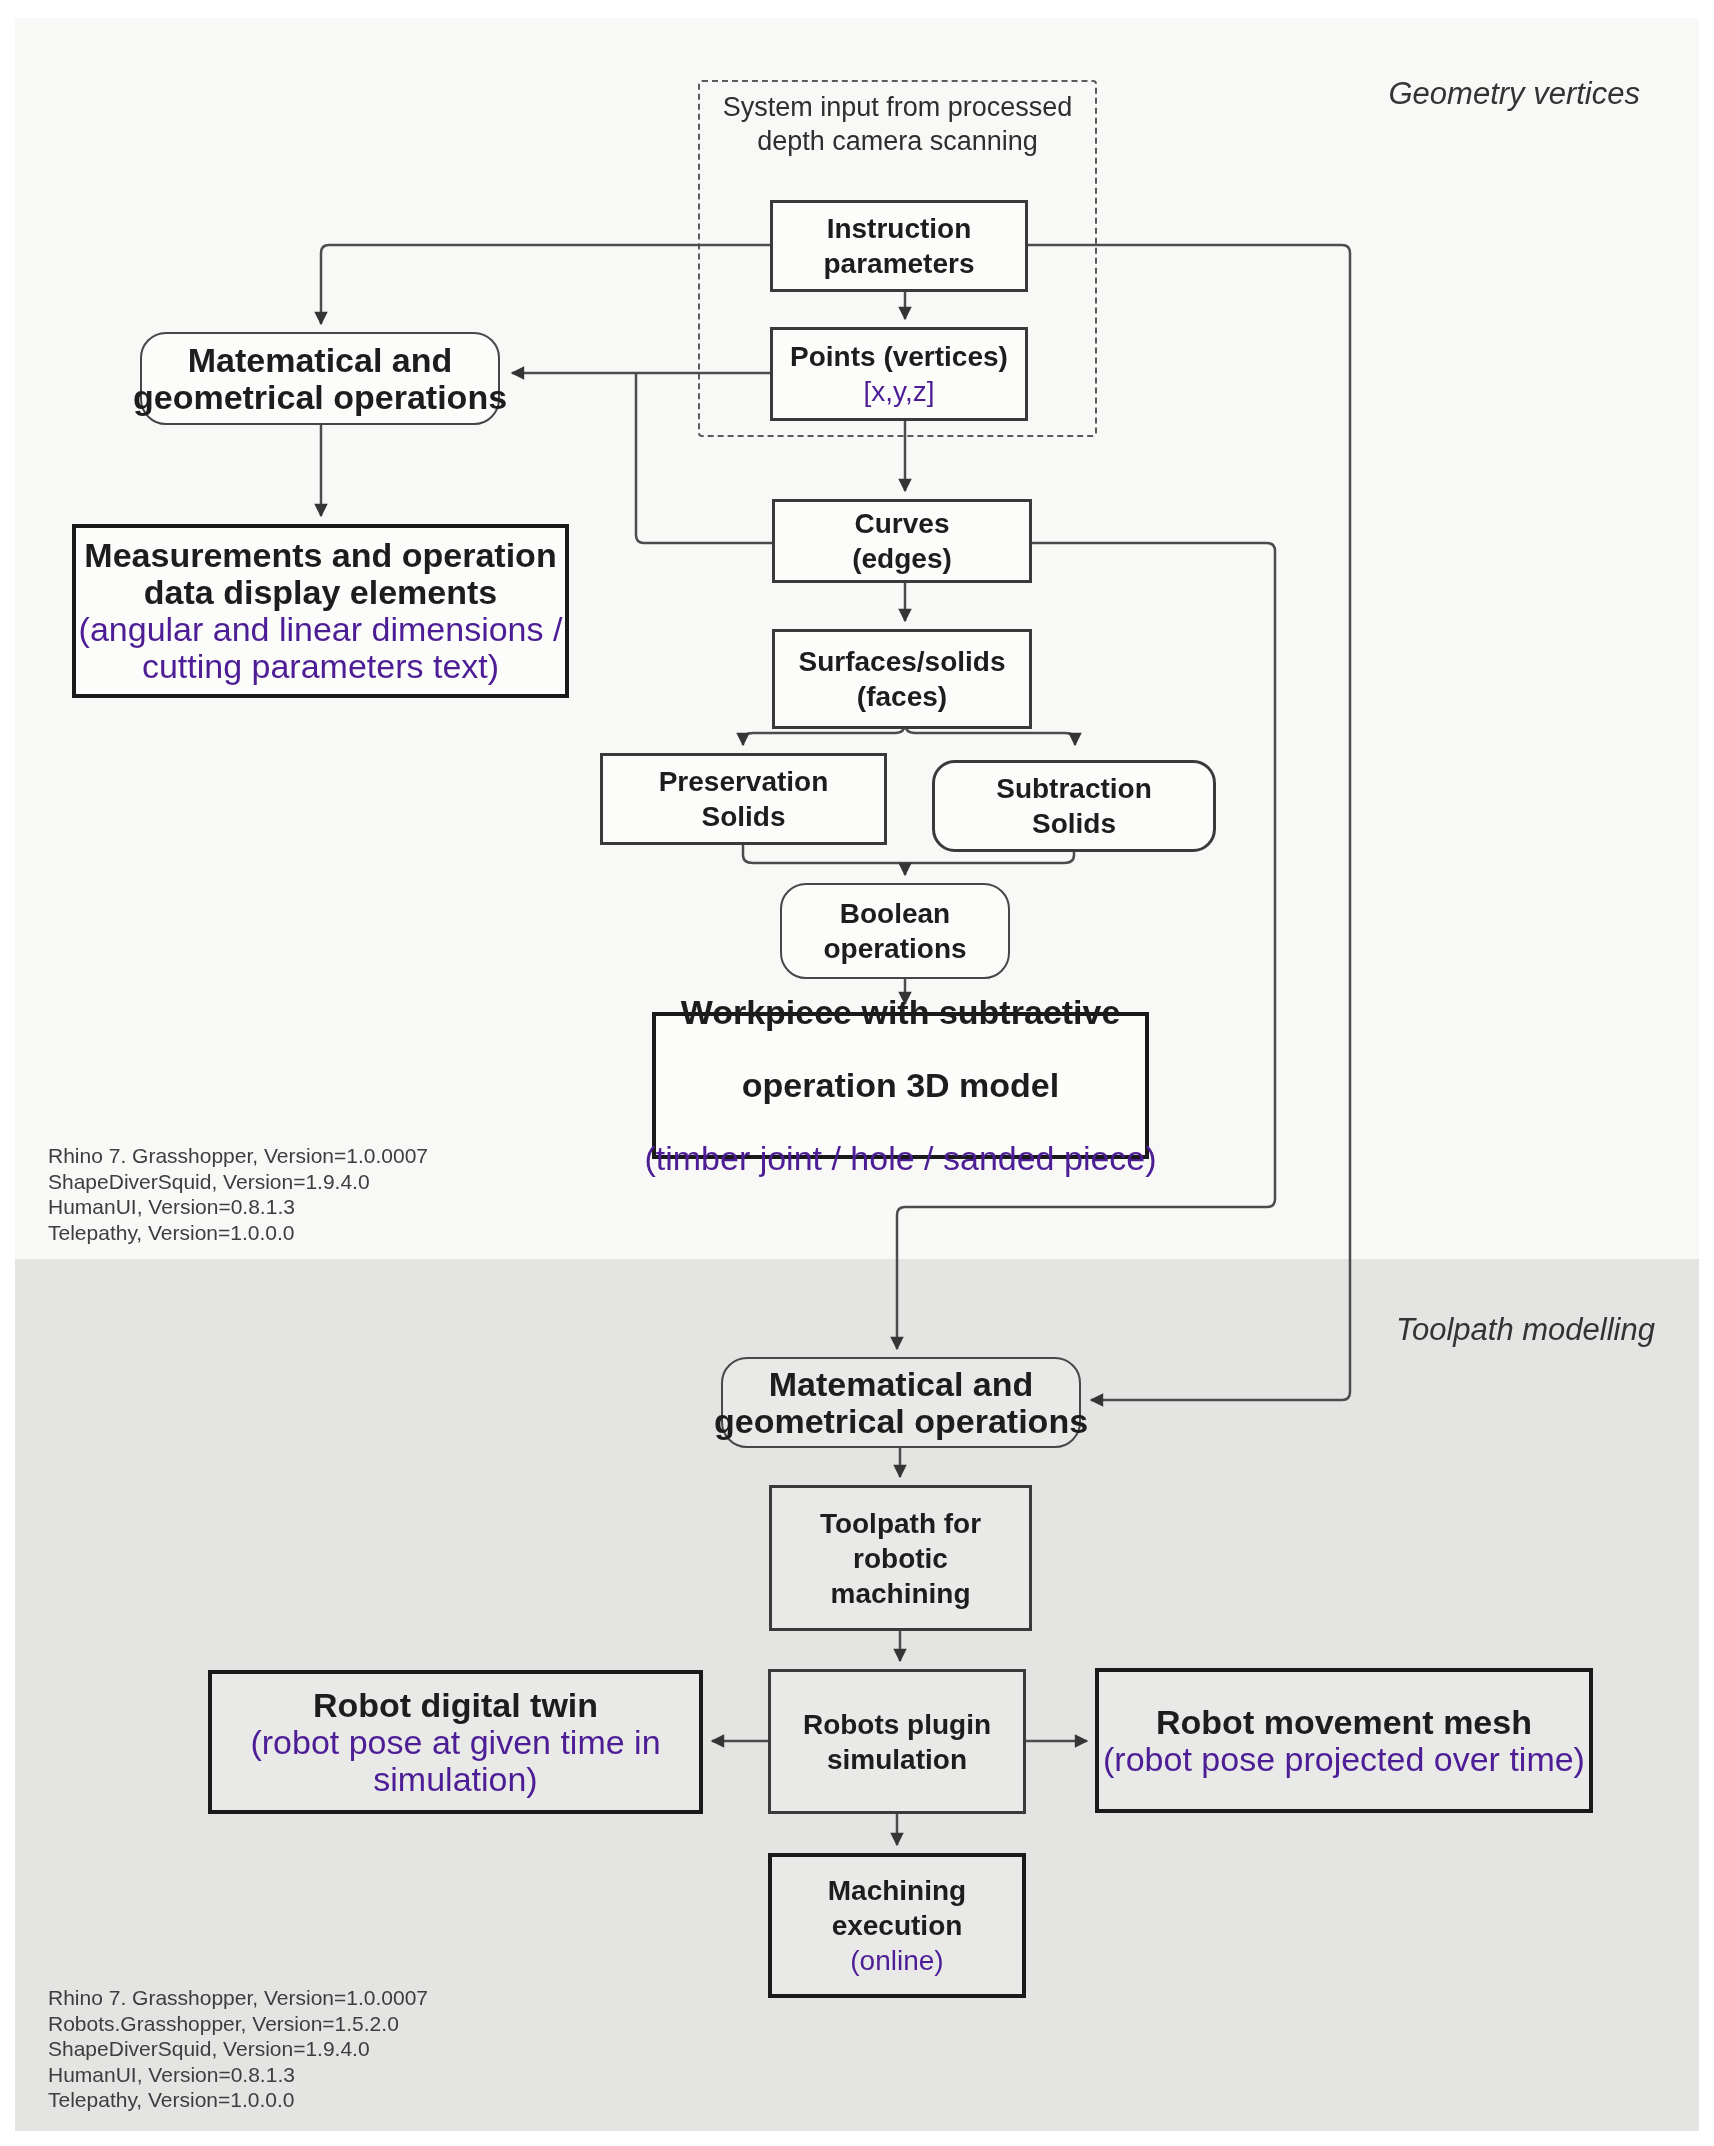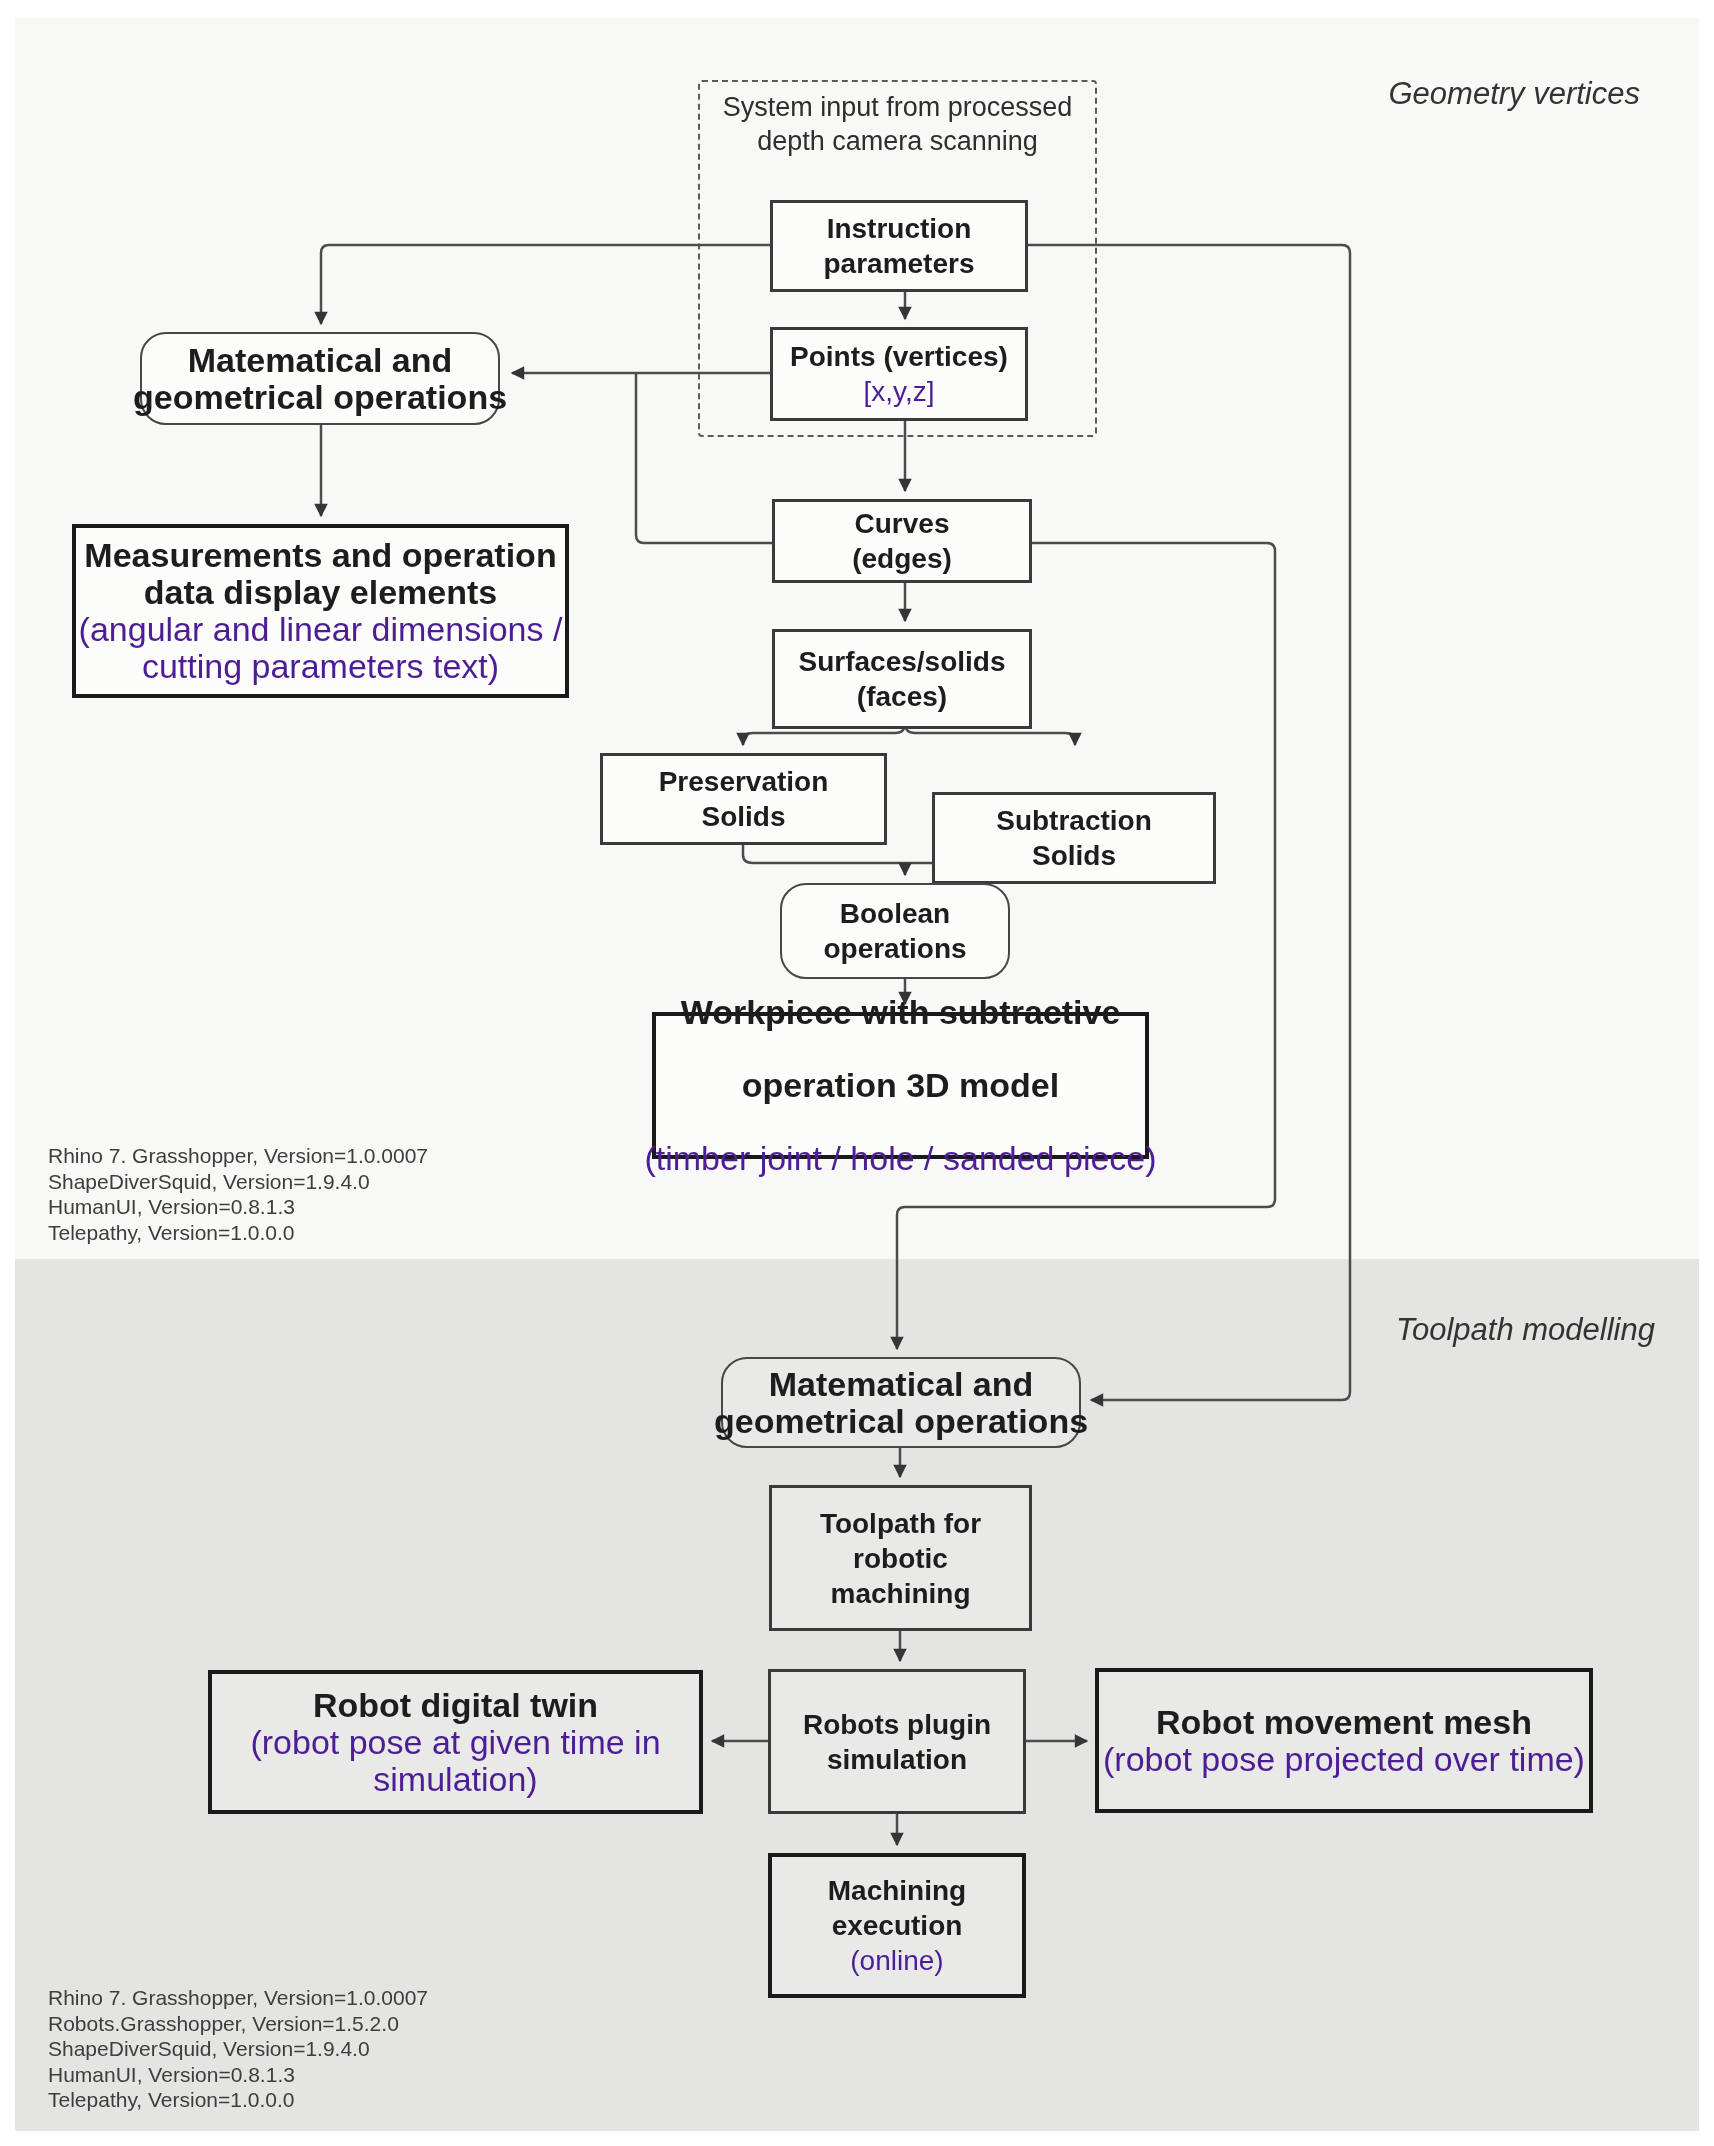--- a/index.html
+++ b/index.html
@@ -107,21 +107,21 @@
   <div class="box" style="left:772px;top:629px;width:260px;height:100px;">
     <div class="l">Surfaces/solids</div>
     <div class="l">(faces)</div>
   </div>
 
   <div class="box" style="left:600px;top:753px;width:287px;height:92px;">
     <div class="l">Preservation</div>
     <div class="l">Solids</div>
   </div>
 
-  <div class="box" style="left:932px;top:792px;width:284px;height:92px;">
+  <div class="box" style="left:932px;top:760px;width:284px;height:92px;border-radius:23px;">
     <div class="l">Subtraction</div>
     <div class="l">Solids</div>
   </div>
 
   <div class="box rounded" style="left:780px;top:883px;width:230px;height:96px;">
     <div class="l">Boolean</div>
     <div class="l">operations</div>
   </div>
 
   <div class="box heavy wide" style="left:652px;top:1012px;width:497px;height:147px;gap:36px;">

